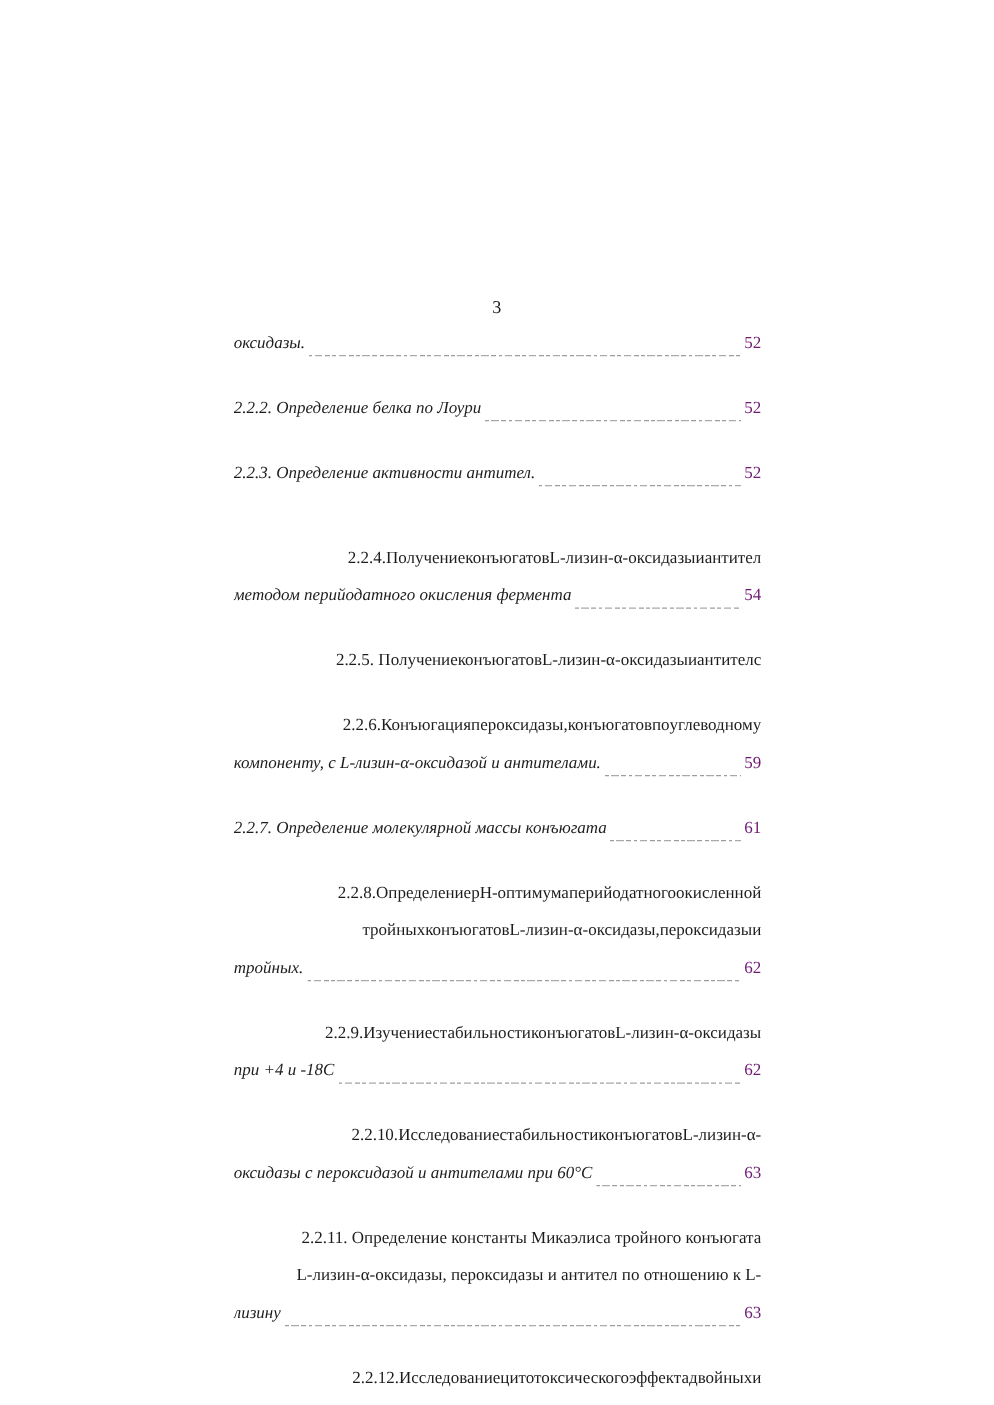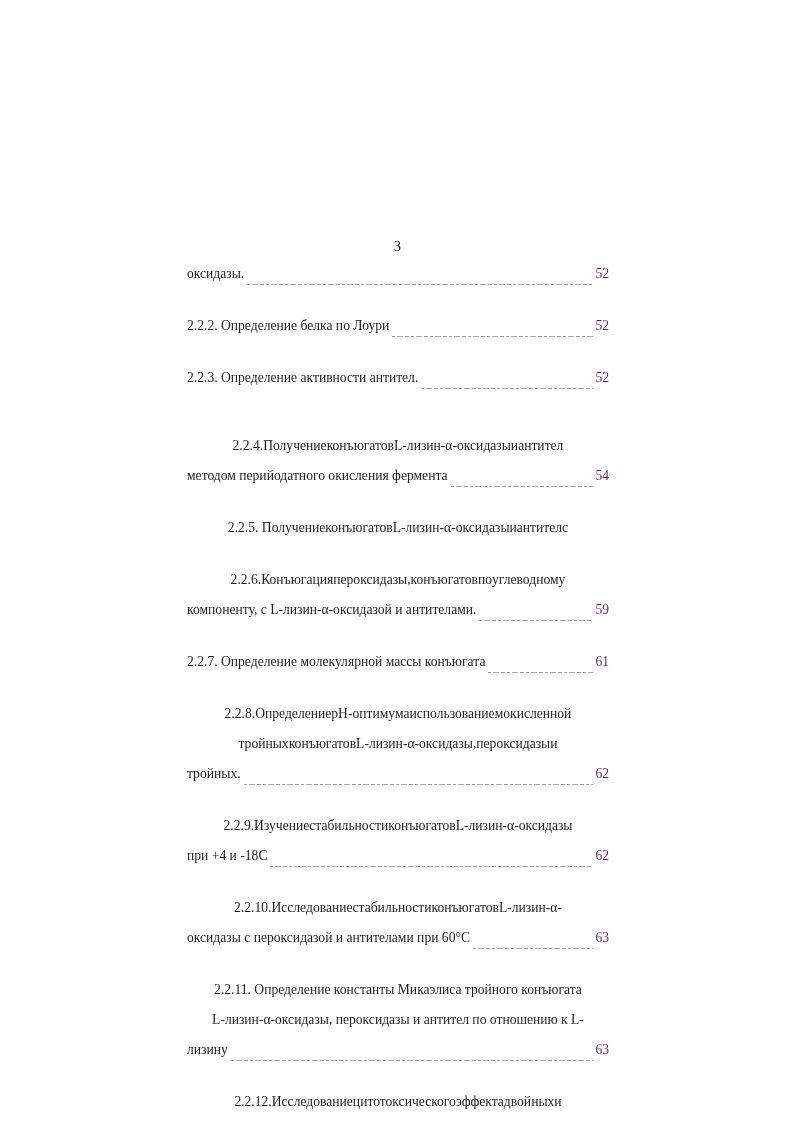--- a/index.html
+++ b/index.html
@@ -61,33 +61,34 @@
     align-items: baseline;
     height: 30px;
     font-size: 13.6px;
     color: #1d1d1d;
     white-space: nowrap;
     overflow: hidden;
   }
 
   
   .line.justify {
-    justify-content: center;
+    justify-content: flex-end;
   }
   .line.justify > .w {
     flex: 0 0 auto;
   }
 
   
   .line.last {
     justify-content: flex-start;
   }
   .line.last > .txt {
     flex: 0 0 auto;
     padding-right: 1px;
+    font-style: italic;
   }
 
   .leader {
     flex: 1 1 auto;
     min-width: 6px;
     align-self: center;
     position: relative;
     height: 11px;
     margin: 0 1px 0 2px;
     overflow: hidden;
@@ -196,21 +197,21 @@
           <span class="txt">2.2.7. Определение молекулярной массы конъюгата</span>
           <span class="leader"></span>
           <span class="pageno">61</span>
         </div>
       </div>
       <div class="entry">
         <div class="line justify">
           <span class="w">2.2.8.</span>
           <span class="w">Определение</span>
           <span class="w">pH-оптимума</span>
-          <span class="w">использованием</span>
+          <span class="w">перийодатного</span>
           <span class="w">окисленной</span>
         </div>
         <div class="line justify">
           <span class="w">тройных</span>
           <span class="w">конъюгатов</span>
           <span class="w">L-лизин-α-оксидазы,</span>
           <span class="w">пероксидазы</span>
           <span class="w">и</span>
         </div>
         <div class="line last">

